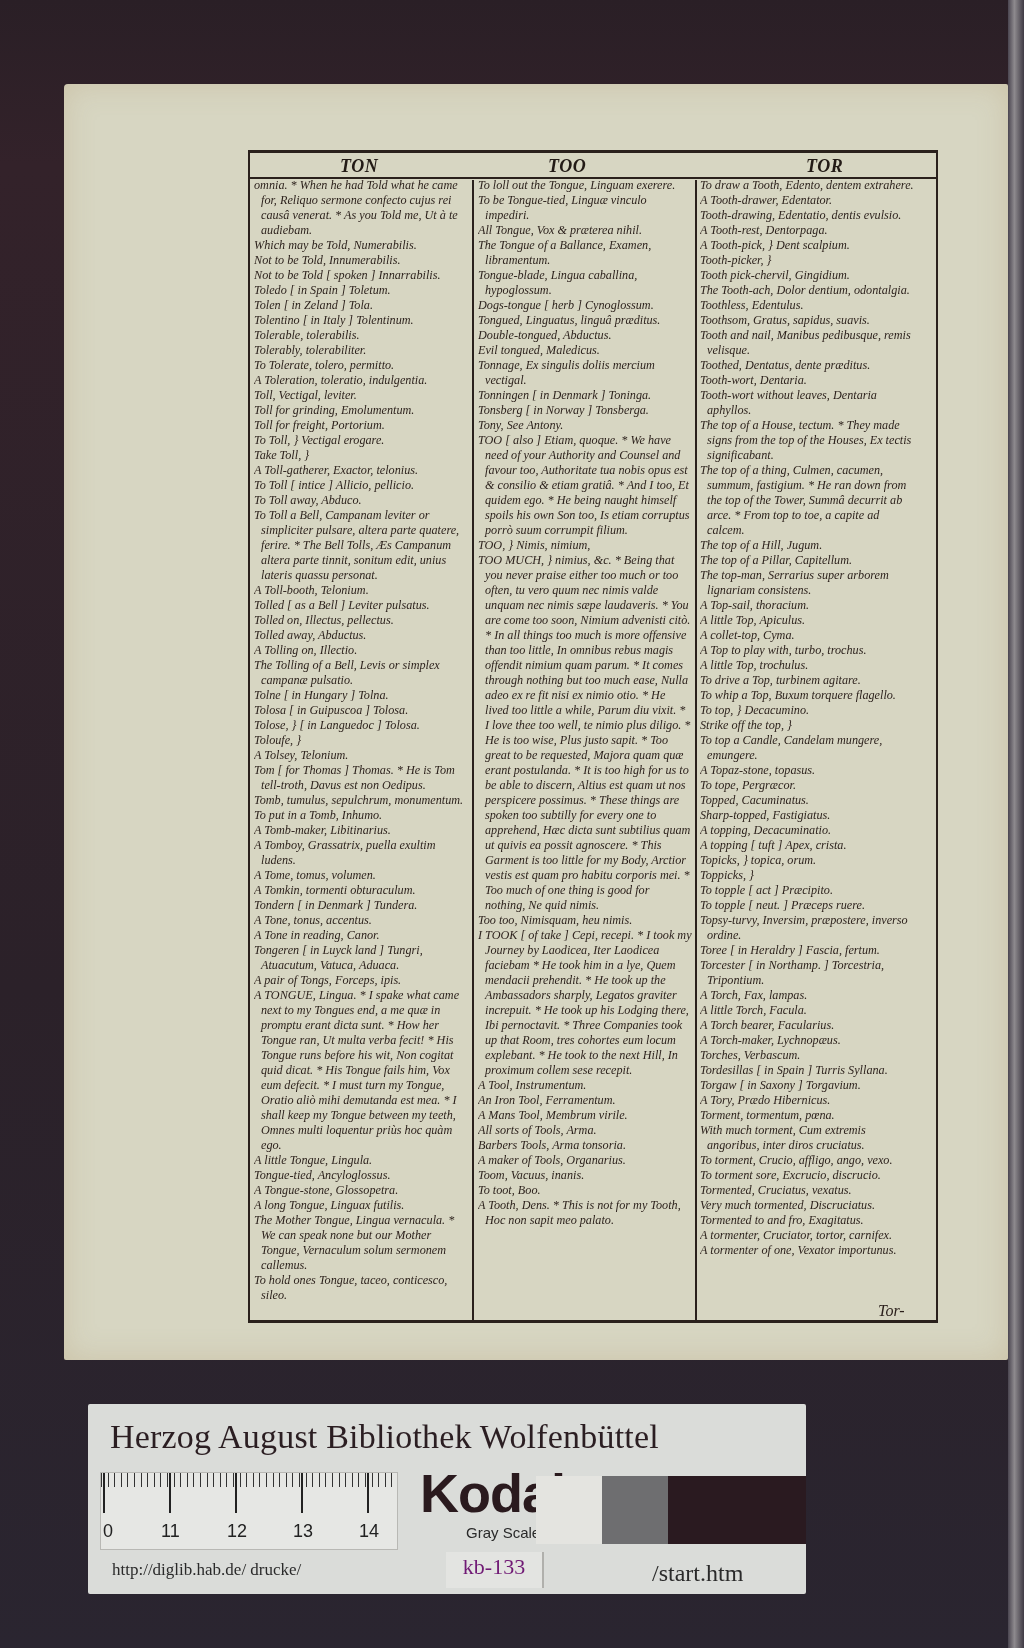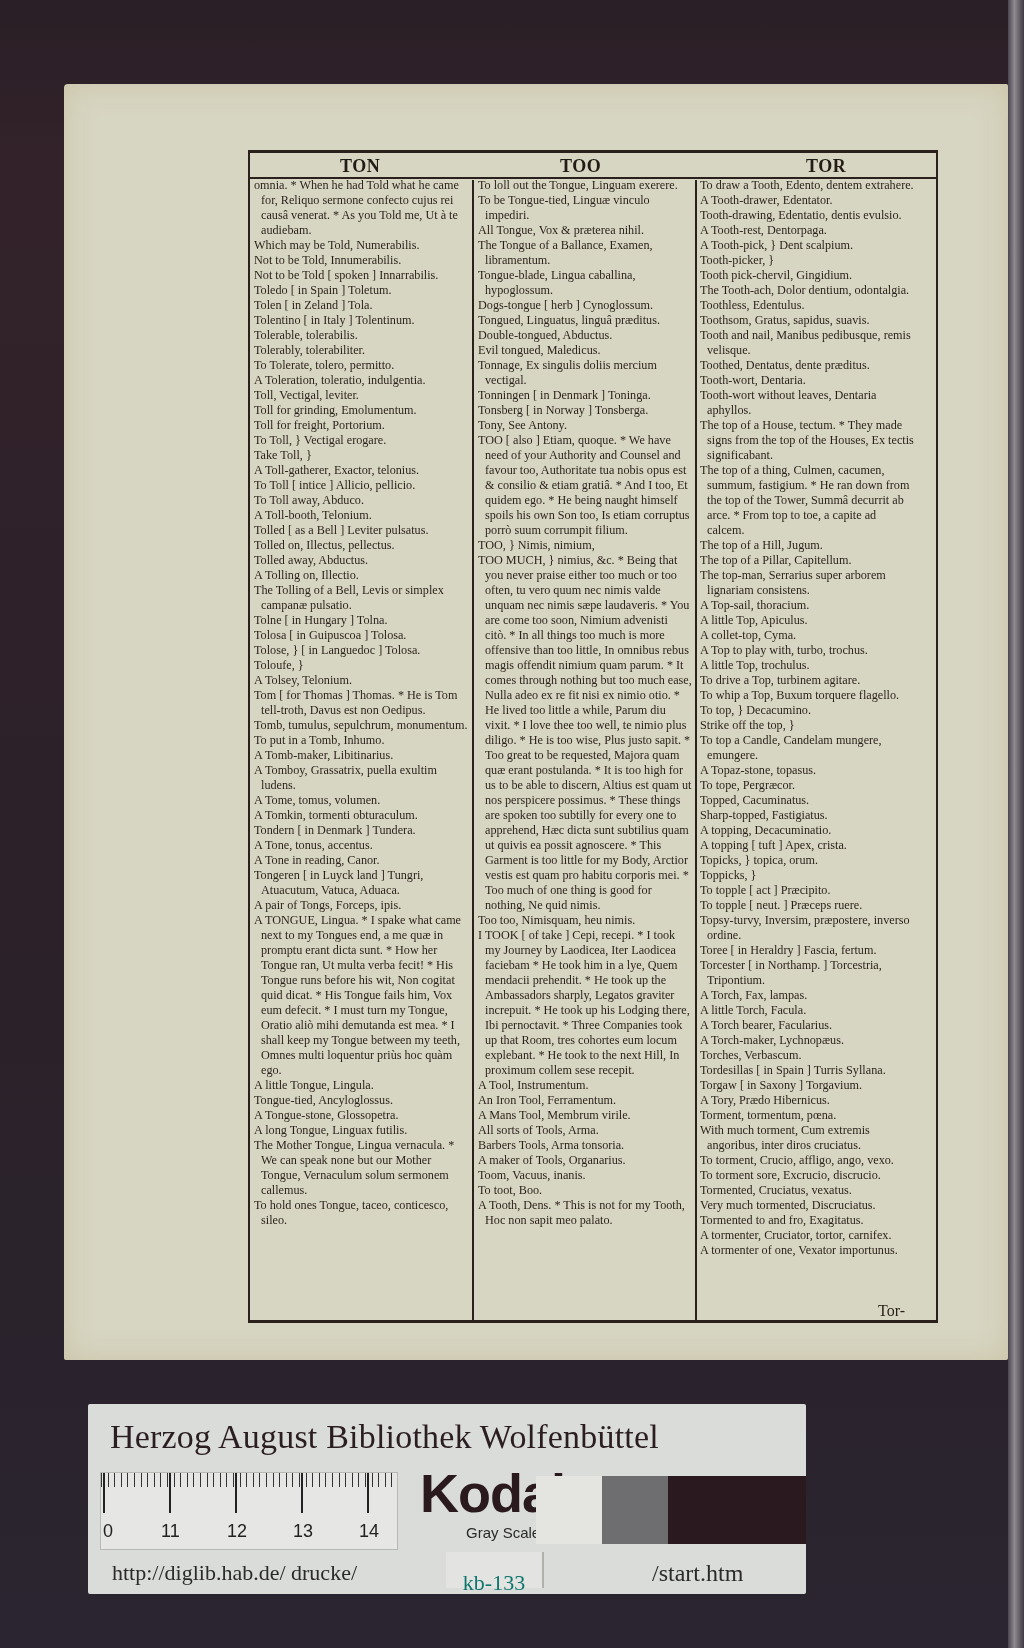--- a/index.html
+++ b/index.html
@@ -17,34 +17,34 @@
     position: absolute; left: 1008px; top: 0; width: 16px; height: 1648px;
     background: linear-gradient(90deg, #4a4550, #8e8a8e 40%, #3f3a44);
   }
   .page {
     position: absolute; left: 64px; top: 84px; width: 944px; height: 1276px;
     background: #d7d6c2;
     border-radius: 4px 2px 2px 2px;
     box-shadow: inset 0 0 30px rgba(170,140,90,0.25);
   }
   .page-inner {
-    position: absolute; left: 184px; top: 66px; width: 726px; height: 1180px;
+    position: absolute; left: 184px; top: 66px; width: 726px; height: 1180px; font-style: italic;
   }
   .top-rule {
     position: absolute; left: 0; top: 0; width: 690px; height: 3px; background: #2a211c;
   }
   .headers {
     position: absolute; left: 0; top: 4px; width: 690px; height: 24px;
   }
   .hdr {
     position: absolute; top: 2px; font-size: 18px; font-weight: bold; color: #231b16;
     letter-spacing: 0.5px;
   }
   .hdr-left { left: 92px; }
-  .hdr-mid { left: 312px; }
+  .hdr-mid { left: 300px; }
   .hdr-right { left: 558px; }
   .under-rule {
     position: absolute; left: 0; top: 27px; width: 690px; height: 2px; background: #2a211c;
   }
   .left-border {
     position: absolute; left: 0; top: 0; width: 2px; height: 1170px; background: #2a211c;
   }
   .right-border {
     position: absolute; left: 688px; top: 0; width: 2px; height: 1170px; background: #2a211c;
   }
@@ -95,29 +95,29 @@
   }
   .grayscale-label {
     position: absolute; left: 378px; top: 120px; font-family: "Liberation Sans", sans-serif;
     font-size: 15px; color: #2a2a2a;
   }
   .swatch { position: absolute; top: 72px; height: 68px; }
   .sw1 { left: 448px; width: 66px; background: #e4e4e0; }
   .sw2 { left: 514px; width: 66px; background: #6e6e70; }
   .sw3 { left: 580px; width: 138px; background: #2a1a20; }
   .url-left {
-    position: absolute; left: 24px; top: 156px; font-size: 22px; color: #2a2a2a;
+    position: absolute; left: 24px; top: 156px; font-size: 17px; color: #2a2a2a;
   }
   .code-box {
     position: absolute; left: 358px; top: 148px; width: 96px; height: 36px;
     background: #e3e4e1; border-right: 2px solid #b0b0ac;
   }
   .code-text {
     position: absolute; left: 364px; top: 150px; width: 84px; text-align: center;
-    font-size: 22px; color: #0f766e; margin-top: 16px;
+    font-size: 22px; color: #701a75;
   }
   .url-right {
     position: absolute; left: 564px; top: 156px; font-size: 24px; color: #2a2a2a;
   }
 </style>
 </head>
 <body>
 
 <div class="backdrop"></div>
 <div class="right-edge"></div>
@@ -149,20 +149,21 @@
         <p class="entry">To Tolerate, tolero, permitto.</p>
         <p class="entry">A Toleration, toleratio, indulgentia.</p>
         <p class="entry">Toll, Vectigal, leviter.</p>
         <p class="entry">Toll for grinding, Emolumentum.</p>
         <p class="entry">Toll for freight, Portorium.</p>
         <p class="entry">To Toll, } Vectigal erogare.</p>
         <p class="entry">Take Toll, }</p>
         <p class="entry">A Toll-gatherer, Exactor, telonius.</p>
         <p class="entry">To Toll [ intice ] Allicio, pellicio.</p>
         <p class="entry">To Toll away, Abduco.</p>
+        <p class="entry">To Toll a Bell, Campanam leviter or simpliciter pulsare, altera parte quatere, ferire. * The Bell Tolls, Æs Campanum altera parte tinnit, sonitum edit, unius lateris quassu personat.</p>
         <p class="entry">A Toll-booth, Telonium.</p>
         <p class="entry">Tolled [ as a Bell ] Leviter pulsatus.</p>
         <p class="entry">Tolled on, Illectus, pellectus.</p>
         <p class="entry">Tolled away, Abductus.</p>
         <p class="entry">A Tolling on, Illectio.</p>
         <p class="entry">The Tolling of a Bell, Levis or simplex campanæ pulsatio.</p>
         <p class="entry">Tolne [ in Hungary ] Tolna.</p>
         <p class="entry">Tolosa [ in Guipuscoa ] Tolosa.</p>
         <p class="entry">Tolose, } [ in Languedoc ] Tolosa.</p>
         <p class="entry">Toloufe, }</p>

